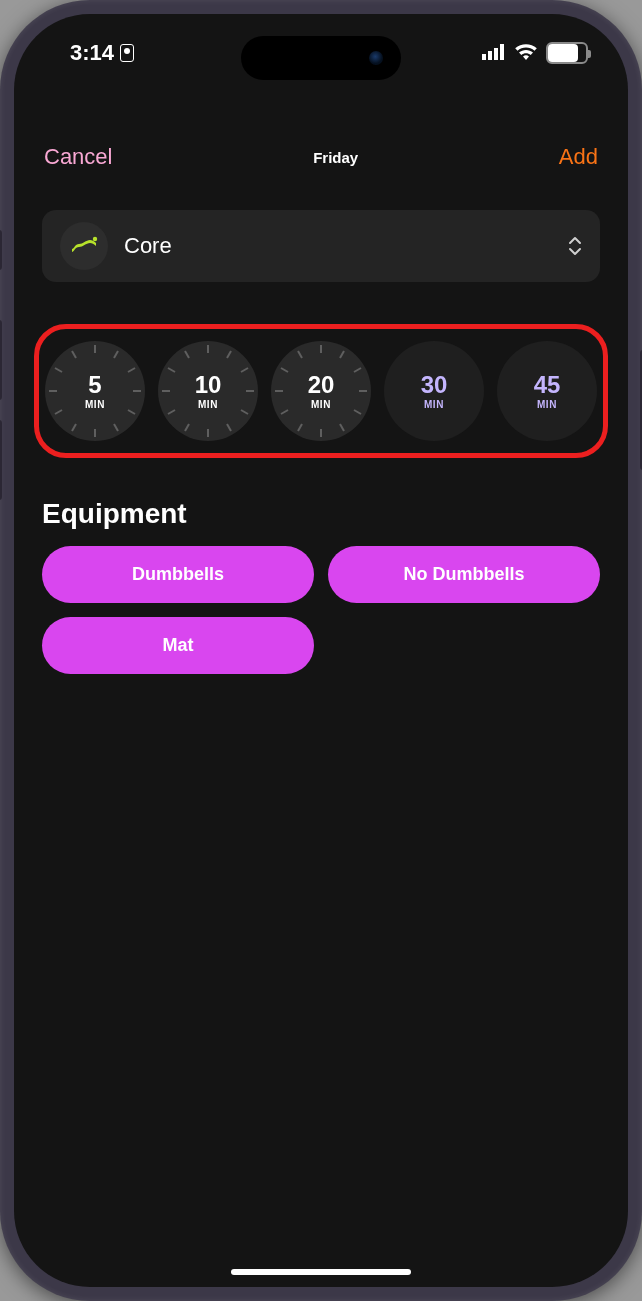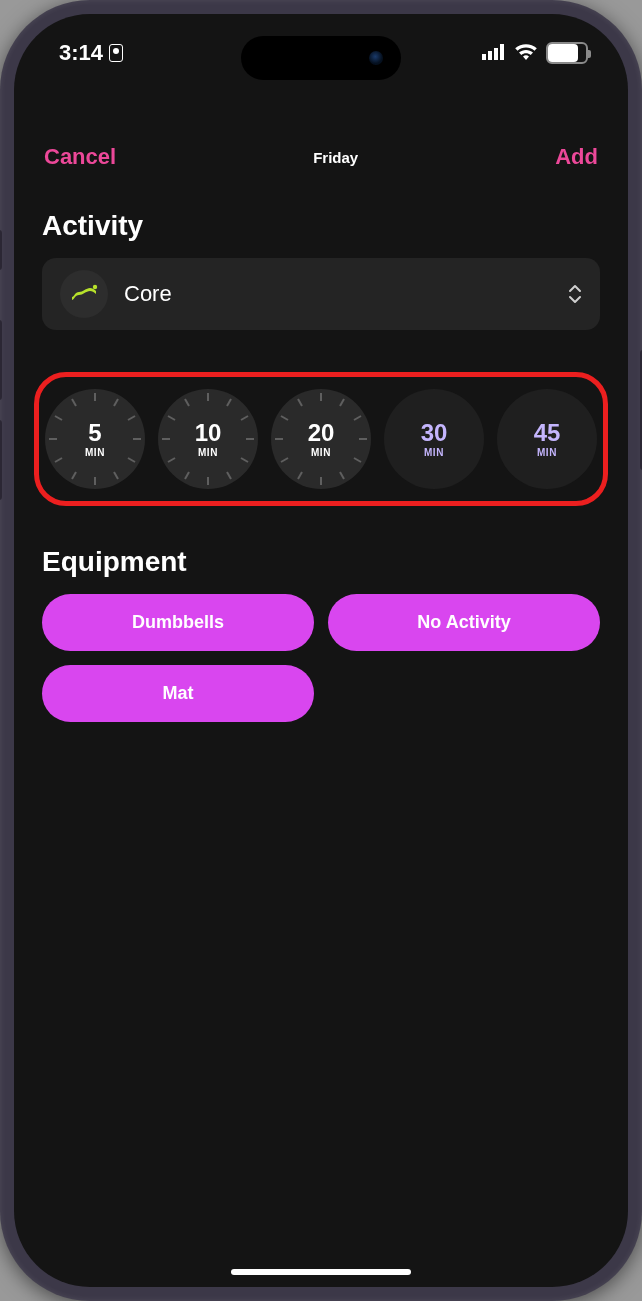--- a/index.html
+++ b/index.html
@@ -56,21 +56,21 @@
     width: 14px;
     height: 14px;
     border-radius: 50%;
     background: radial-gradient(circle at 45% 40%, #1a3a6a 0%, #05101f 60%);
   }
 
   
   .status-bar {
     position: absolute;
     top: 0;
-    left: 5px;
+    left: 16px;
     right: 0;
     height: 72px;
     display: flex;
     justify-content: space-between;
     padding: 0 40px;
     font-weight: 600;
     font-size: 22px;
   }
   .status-left { display: flex; align-items: center; gap: 6px; margin-top: 6px;}
   .status-right { display: flex; align-items: center; gap: 8px; margin-top: 6px;}
@@ -125,23 +125,23 @@
   
   .content { position: absolute; top: 110px; left: 0; right: 0; bottom: 0; padding: 20px 28px 0 28px; }
   .nav-bar {
     display: flex;
     justify-content: space-between;
     align-items: center;
     font-size: 22px;
     margin-bottom: 40px;
     padding: 0 2px;
   }
-  .nav-cancel { color: #ec4899; font-weight: 700; }
+  .nav-cancel { color: #f9a8d4; font-weight: 400; }
   .nav-title { font-weight: 600; font-size: 15px; }
-  .nav-add { color: #ec4899; font-weight: 700; }
+  .nav-add { color: #f97316; font-weight: 400; }
 
   .section-title {
     font-size: 28px;
     font-weight: 700;
     margin-bottom: 16px;
   }
 
   .activity-row {
     background: #242424;
     border-radius: 14px;
@@ -264,21 +264,20 @@
     </div>
 
     <div class="content">
 
       <div class="nav-bar">
         <span class="nav-cancel">Cancel</span>
         <span class="nav-title">Friday</span>
         <span class="nav-add">Add</span>
       </div>
 
-      <div class="section-title">Activity</div>
 
       <div class="activity-row">
         <div class="activity-icon-circle">
           <span>
             <svg width="30" height="18" viewBox="0 0 30 18">
                 <path d="M3 14 C5 14 6 9 10 9 C14 9 17 5 21 5 C23 5 25 6 27 8 L27 11 C25 9 23 8 21 8 C17 8 14 12 10 12 C6 12 5 17 3 17 Z" fill="#b7e22b"></path>
                 <circle cx="26" cy="4" r="2.2" fill="#b7e22b"></circle>
               </svg>
           </span>
         </div>
@@ -371,21 +370,21 @@
         </div>
       </div>
 
       <div class="section-title">Equipment</div>
 
       <div class="equip-row">
         <div class="equip-pill">
           <span>Dumbbells</span>
         </div>
         <div class="equip-pill">
-          <span>No Activity</span>
+          <span>No Dumbbells</span>
         </div>
         <div class="equip-pill half">
           <span>Mat</span>
         </div>
       </div>
 
     </div>
 
     <div class="home-indicator"></div>
   </div>

